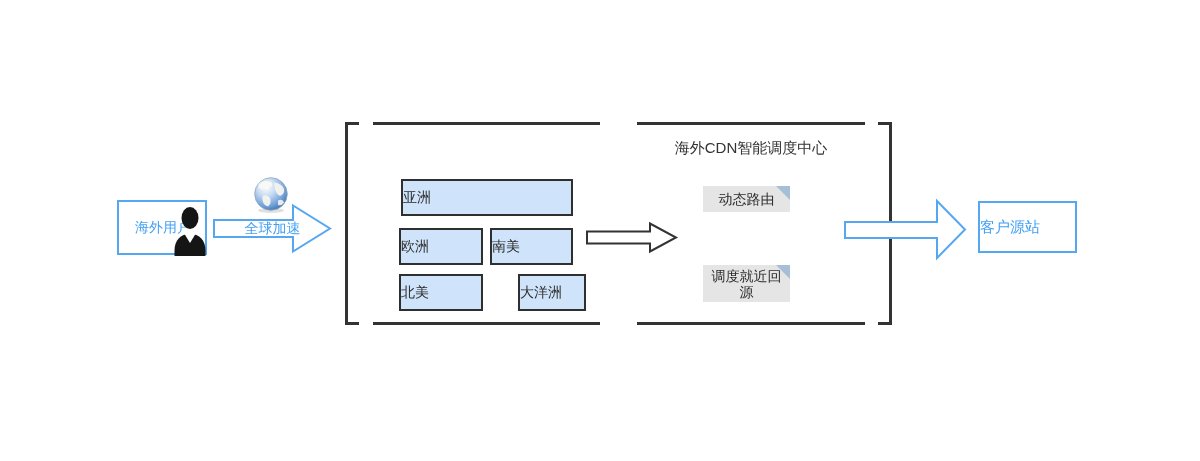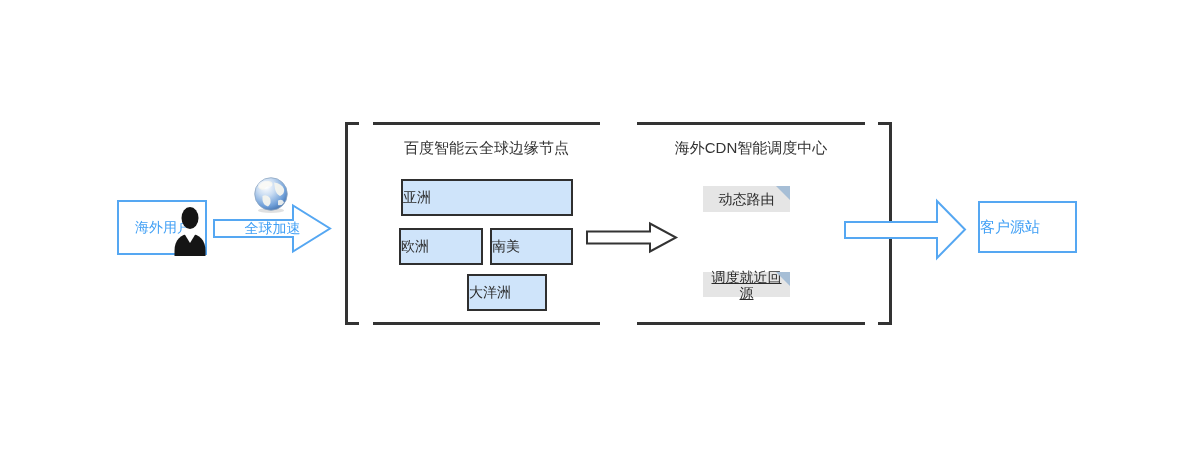--- a/index.html
+++ b/index.html
@@ -30,34 +30,34 @@
   .section-title.s2{left:637px;width:228px;}
   
   .region{
     position:absolute;box-sizing:border-box;background:#cfe4fa;border:2px solid #2f2f2f;
     color:#2b2b2b;font-size:14px;display:flex;align-items:center;justify-content:flex-start;
   }
   .region.asia{left:401px;top:179px;width:172px;height:37px;}
   .region.europe{left:399px;top:228px;width:84px;height:37px;}
   .region.samerica{left:490px;top:228px;width:83px;height:37px;}
   .region.namerica{left:399px;top:274px;width:84px;height:37px;}
-  .region.oceania{left:467px;top:274px;width:80px;height:37px;}
+  .region.oceania{left:518px;top:274px;width:68px;height:37px;}
   
   .note{
     position:absolute;left:703px;width:87px;background:#e5e5e5;color:#2b2b2b;
     font-size:14px;line-height:16px;text-align:center;display:flex;align-items:center;
     justify-content:center;white-space:pre-line;
   }
   .note::after{
     content:"";position:absolute;top:0;right:0;width:14px;height:14px;
     background:#a6bed6;clip-path:polygon(0 0,100% 0,100% 100%);
   }
   .note.n1{top:186px;height:26px;}
   .note.n2{top:226px;height:33px;}
-  .note.n3{top:272px;height:25px;text-decoration:underline;}
+  .note.n3{top:265px;height:37px;}
   
   .arrow-svg{position:absolute;overflow:visible;}
   #accel-arrow{left:213px;top:204px;}
   #accel-label{position:absolute;left:214px;top:220px;width:117px;text-align:center;
     font-size:14px;color:#42a0f5;}
   #mid-arrow{left:585px;top:222px;}
   #origin-arrow{left:843px;top:199px;z-index:5;}
   #globe{position:absolute;left:252px;top:176px;}
   #person{position:absolute;left:172px;top:206px;}
 </style>
@@ -96,30 +96,32 @@
   <svg id="accel-arrow" class="arrow-svg" width="119" height="49" viewBox="0 0 119 49">
     <polygon points="1,16 80,16 80,1.5 117,24.5 80,47.5 80,33 1,33" fill="#ffffff" stroke="#55a7f2" stroke-width="2"></polygon>
   </svg>
   <div id="accel-label">全球加速</div>
 
   <div class="bracket bracket-left"></div>
   <div class="bracket bracket-right"></div>
 
   <div class="rule s1 top"></div>
   <div class="rule s1 bottom"></div>
-  <div class="section-title s1">百度智能云全球边缘节点</div>
 
   <div class="region asia">
     <span>亚洲</span>
   </div>
   <div class="region europe">
     <span>欧洲</span>
   </div>
   <div class="region samerica">
     <span>南美</span>
+  </div>
+  <div class="region namerica">
+    <span>北美</span>
   </div>
   <div class="region oceania">
     <span>大洋洲</span>
   </div>
 
   <svg id="mid-arrow" class="arrow-svg" width="93" height="31" viewBox="0 0 93 31">
     <polygon points="2,9.5 65,9.5 65,1.5 91,15.5 65,29.5 65,21.5 2,21.5" fill="#ffffff" stroke="#333333" stroke-width="2"></polygon>
   </svg>
 
   <div class="rule s2 top"></div>

